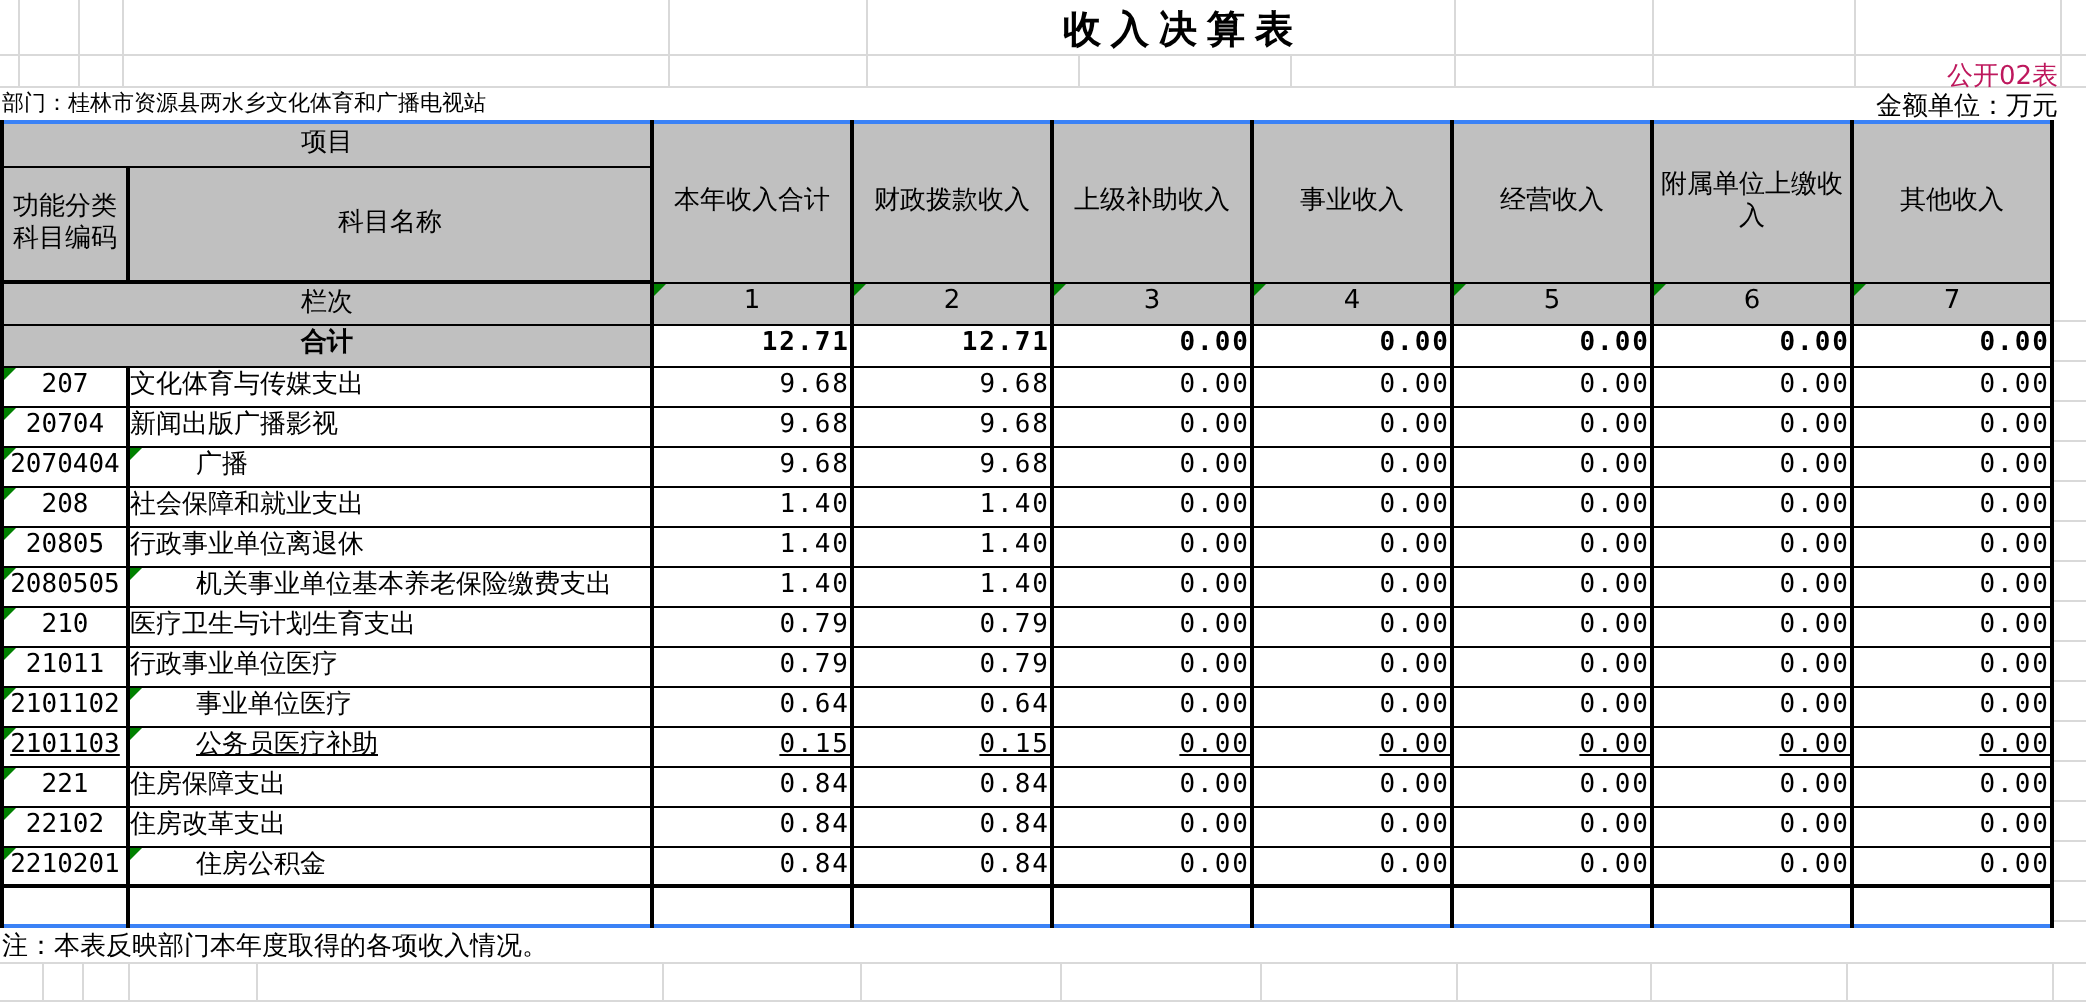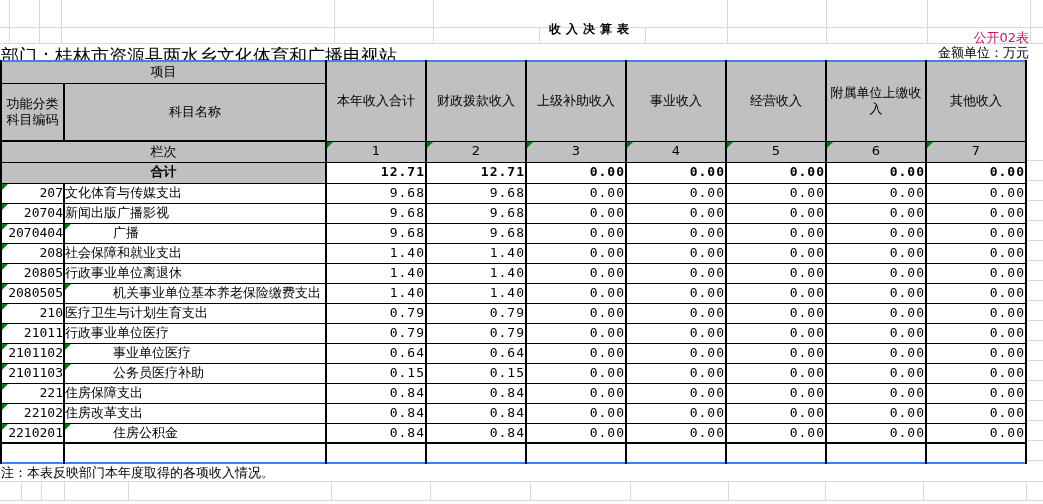--- a/index.html
+++ b/index.html
@@ -4,40 +4,40 @@
 <style>
   html,body{margin:0;padding:0;}
   body{font-family:"DejaVu Sans","Liberation Sans",sans-serif;background:#fff;}
   #screen{position:relative;width:1043px;height:504px;background:#fff;overflow:hidden;}
 
   
   .hline{position:absolute;height:1px;background:var(--grid-faint,#d9d9d9);}
   .vline{position:absolute;width:1px;background:var(--grid-faint,#d9d9d9);}
 
   
-  .doc-title{position:absolute;top:21px;left:0;width:1043px;box-sizing:border-box;
-    padding-left:140px;text-align:center;font-size:12px;font-weight:bold;letter-spacing:5px;color:#000;}
+  .doc-title{position:absolute;top:2px;left:0;width:1043px;box-sizing:border-box;
+    padding-left:140px;text-align:center;font-size:19px;font-weight:bold;letter-spacing:5px;color:#000;}
   .sheet-label{position:absolute;top:29px;right:14px;font-size:13px;color:#be185d;}
-  .dept-line{position:absolute;top:44px;left:1px;font-size:18px;color:#000;white-space:nowrap;}
+  .dept-line{position:absolute;top:44px;left:1px;font-size:11px;color:#000;white-space:nowrap;}
   .unit-line{position:absolute;top:44px;right:14px;font-size:13px;color:#000;}
 
   
   table.sheet{position:absolute;top:60px;left:0;border-collapse:collapse;table-layout:fixed;
     width:1025px;border:2px solid #3b82f6;}
   table.sheet td{position:relative;border:1px solid #000;border-left-width:2px;border-right-width:2px;
     padding:0;font-size:13px;color:#000;overflow:hidden;line-height:1.25;}
   td.gray{background:var(--header-bg,#c0c0c0);}
   td.center{text-align:center;vertical-align:middle;}
   td.colhead{border-bottom-width:2px;vertical-align:middle;text-align:center;padding:0 10px;}
   tr.header-row-2 td{border-bottom-width:2px;}
   td.code-hd{padding:0 1px;line-height:1.5;text-align:center;}
   td.code-cell{font-family:"DejaVu Sans Mono","Liberation Mono",monospace;font-size:12px;
-    text-align:right;vertical-align:middle;padding-left:2px;}
+    text-align:center;vertical-align:middle;padding-left:2px;}
   td.name-cell{text-align:left;vertical-align:middle;padding-left:4px;white-space:nowrap;}
-  td.name-cell.indent{padding-left:48px;}
+  td.name-cell.indent{padding-left:33px;}
   td.num-cell{font-family:"DejaVu Sans Mono","Liberation Mono",monospace;font-size:12px;
     letter-spacing:1px;text-align:right;vertical-align:middle;padding-right:3px;white-space:nowrap;}
   tr.total-row td{font-weight:bold;}
   tr.total-row td.num-cell{font-size:13px;}
   tr.empty-row td{border-top-width:2px;}
 
   
   .tri-mark{position:absolute;top:0;left:0;width:0;height:0;
     border-top:6px solid var(--indicator-green,#008000);border-right:6px solid transparent;}
 
@@ -213,21 +213,21 @@
           <td class="code-cell"><span class="tri-mark"></span><span>2101102</span></td>
           <td class="name-cell indent"><span class="tri-mark"></span><span>事业单位医疗</span></td>
           <td class="num-cell"><span>0.64</span></td>
           <td class="num-cell"><span>0.64</span></td>
           <td class="num-cell"><span>0.00</span></td>
           <td class="num-cell"><span>0.00</span></td>
           <td class="num-cell"><span>0.00</span></td>
           <td class="num-cell"><span>0.00</span></td>
           <td class="num-cell"><span>0.00</span></td>
         </tr>
-        <tr style="height: 20px;">
+        <tr style="height: 20px; text-decoration: underline;">
           <td class="code-cell"><span class="tri-mark"></span><span>2101103</span></td>
           <td class="name-cell indent"><span class="tri-mark"></span><span>公务员医疗补助</span></td>
           <td class="num-cell"><span>0.15</span></td>
           <td class="num-cell"><span>0.15</span></td>
           <td class="num-cell"><span>0.00</span></td>
           <td class="num-cell"><span>0.00</span></td>
           <td class="num-cell"><span>0.00</span></td>
           <td class="num-cell"><span>0.00</span></td>
           <td class="num-cell"><span>0.00</span></td>
         </tr>

